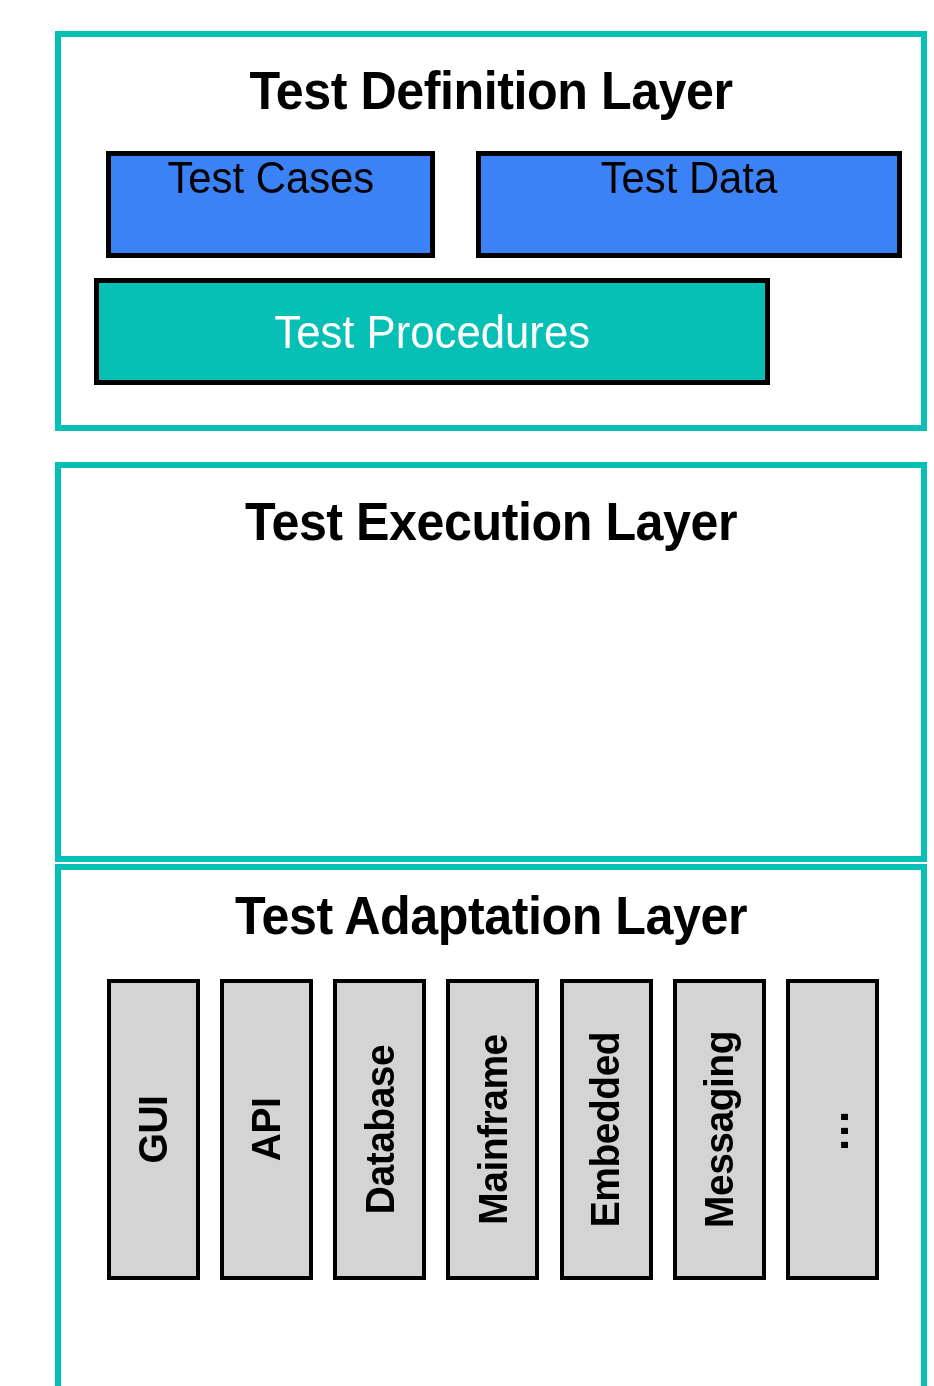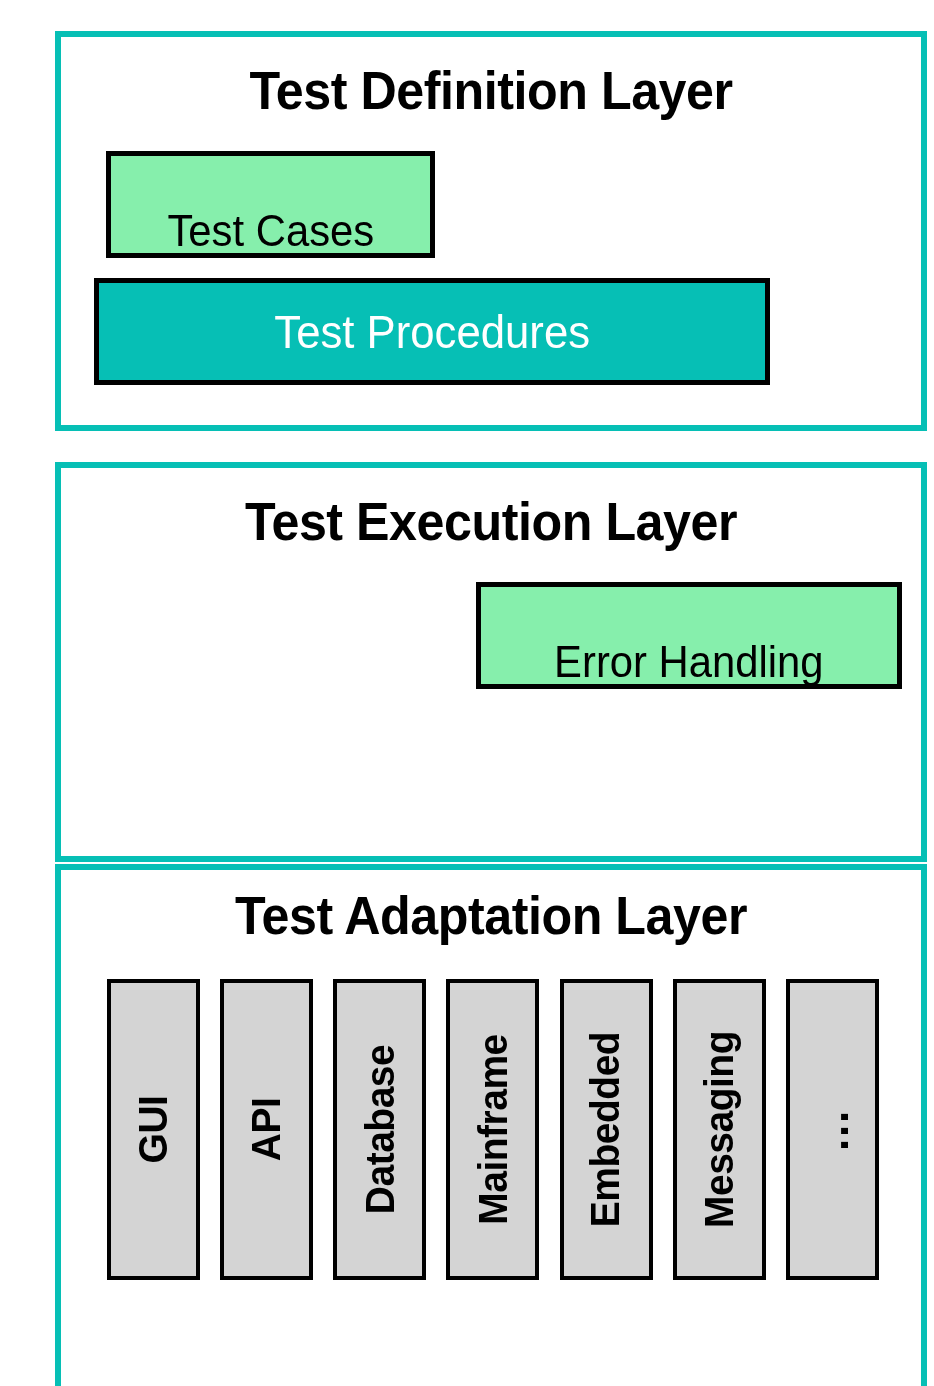--- a/index.html
+++ b/index.html
@@ -51,23 +51,23 @@
   }
   .layer-definition .layer-title { top: 26px; }
   .layer-execution  .layer-title { top: 26px; }
   .layer-adaptation .layer-title { top: 18px; }
 
   
   .subbox {
     position: absolute;
     box-sizing: border-box;
     border: 5px solid #000000;
-    background: #86efac;
+    background: #3b82f6;
     display: flex;
-    align-items: flex-end;
+    align-items: flex-start;
     justify-content: center;
   }
   .subbox .subbox-label {
     font-size: 44px;
     font-weight: normal;
     color: #000000;
     line-height: 1;
     white-space: nowrap;
     transform: scaleX(0.95);
   }
@@ -140,33 +140,33 @@
 
 <div class="diagram">
 
   <section class="layer layer-definition">
     <div class="layer-title">Test Definition Layer</div>
 
     <div class="subbox box-left row-upper">
       <span class="subbox-label">Test Cases</span>
     </div>
 
+    <div class="subbox box-right row-upper">
+      <span class="subbox-label">Test Data</span>
+    </div>
 
     <div class="accentbox">
       <span class="accentbox-label">Test Procedures</span>
     </div>
   </section>
 
   <section class="layer layer-execution">
     <div class="layer-title">Test Execution Layer</div>
 
 
-    <div class="subbox box-right row-upper">
-      <span class="subbox-label">Error Handling</span>
-    </div>
 
   </section>
 
   <section class="layer layer-adaptation">
     <div class="layer-title">Test Adaptation Layer</div>
 
     <div class="columns">
       <div class="column">
         <span class="column-label">GUI</span>
       </div>

